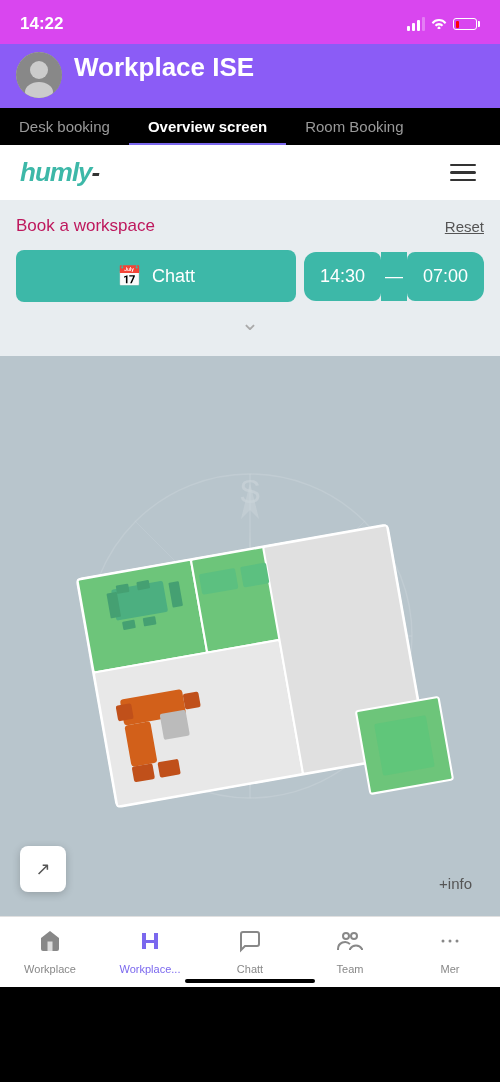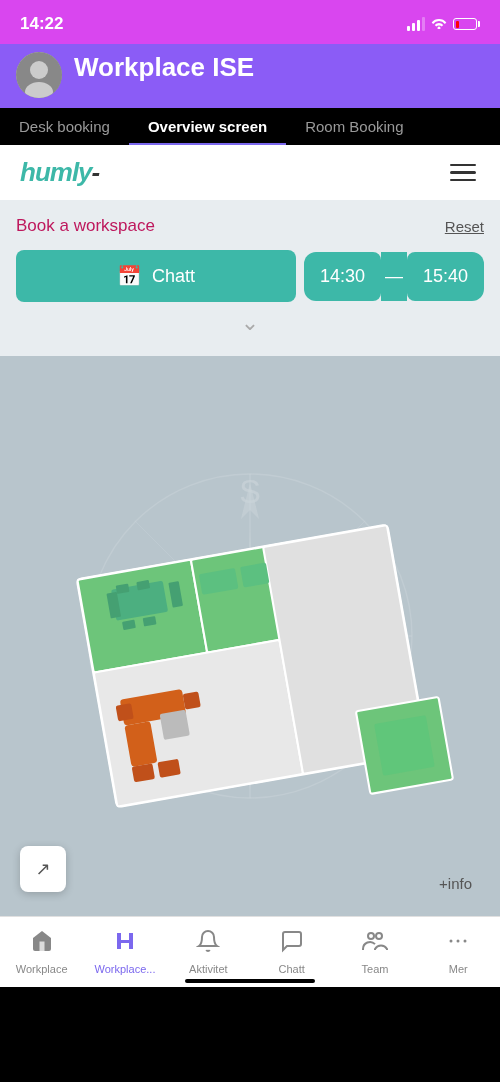--- a/index.html
+++ b/index.html
@@ -413,21 +413,21 @@
     <span class="reset-link">Reset</span>
   </div>
   <div class="booking-controls">
     <button class="today-btn">
       <span class="cal-icon">📅</span>
       <span>Chatt</span>
     </button>
     <div class="time-group">
       <button class="time-btn">14:30</button>
       <span class="time-separator">—</span>
-      <button class="time-btn">15:40</button>
+      <button class="time-btn">07:00</button>
     </div>
   </div>
   <div class="chevron-area">
     <span class="chevron-down">⌄</span>
   </div>
 </div>
 
 <div class="map-area">
 
   <svg class="compass" viewBox="0 0 400 400" xmlns="http://www.w3.org/2000/svg">
@@ -516,29 +516,20 @@
 
   <div class="bottom-tab">
     <span class="bottom-tab-icon active-blue">
       <svg width="24" height="24" viewBox="0 0 24 24" fill="#7B68EE">
         <path d="M4 4h4v7h8V4h4v16h-4v-6H8v6H4V4z"></path>
       </svg>
     </span>
     <span class="bottom-tab-label active-blue">Workplace...</span>
   </div>
 
-  <div class="bottom-tab">
-    <span class="bottom-tab-icon">
-      <svg width="24" height="24" viewBox="0 0 24 24" fill="none" stroke="#888" stroke-width="2">
-        <path d="M18 8A6 6 0 0 0 6 8c0 7-3 9-3 9h18s-3-2-3-9"></path>
-        <path d="M13.73 21a2 2 0 0 1-3.46 0"></path>
-      </svg>
-    </span>
-    <span class="bottom-tab-label">Aktivitet</span>
-  </div>
 
   <div class="bottom-tab">
     <span class="bottom-tab-icon">
       <svg width="24" height="24" viewBox="0 0 24 24" fill="none" stroke="#888" stroke-width="2">
         <path d="M21 15a2 2 0 0 1-2 2H7l-4 4V5a2 2 0 0 1 2-2h14a2 2 0 0 1 2 2z"></path>
       </svg>
     </span>
     <span class="bottom-tab-label">Chatt</span>
   </div>
 

